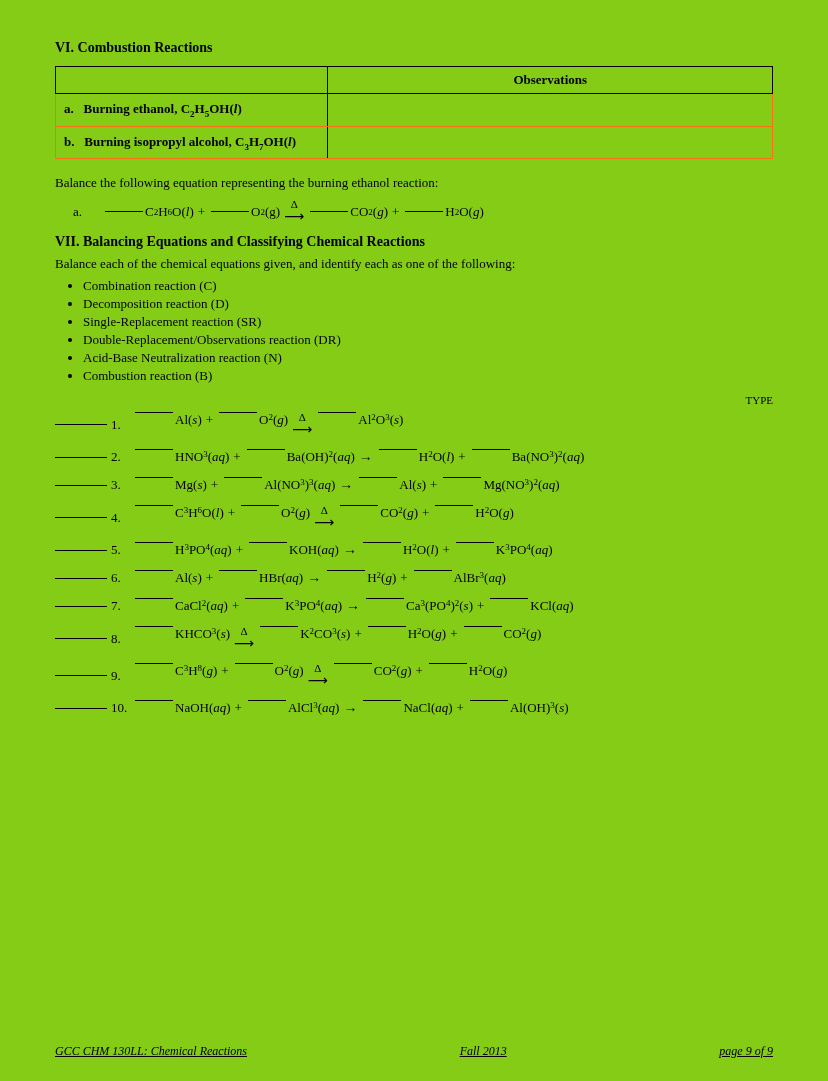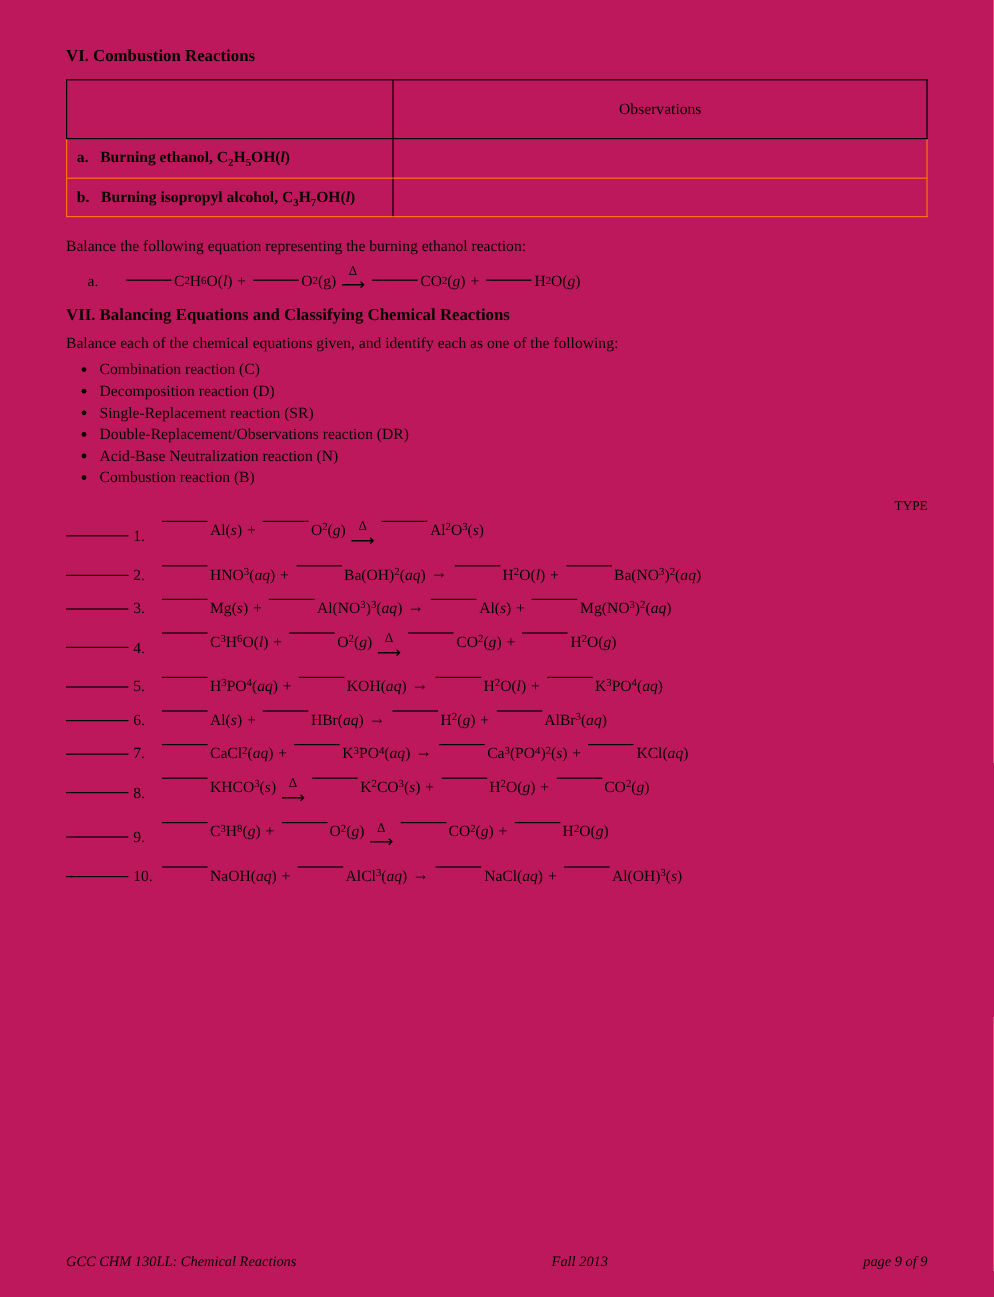--- a/index.html
+++ b/index.html
@@ -7,40 +7,40 @@
       background: #d0d0d0;
       display: flex;
       justify-content: center;
       align-items: flex-start;
       min-height: 1081px;
       font-family: "Times New Roman", Times, serif;
     }
     .page {
       width: 828px;
       min-height: 1081px;
-      background: #be185d;
+      background: #84cc16;
       padding: 40px 55px 40px 55px;
       position: relative;
     }
     .section-title {
       font-weight: bold;
       font-size: 14px;
       margin-bottom: 10px;
     }
     .obs-table {
       width: 100%;
       border-collapse: collapse;
       margin-bottom: 16px;
       font-size: 13px;
     }
     .obs-table th {
       border: 1px solid #000;
       text-align: center;
-      font-weight: normal;
-      padding: 16px 8px;
+      font-weight: bold;
+      padding: 5px 8px;
       font-size: 13px;
     }
     .obs-table td {
       border: 1px solid #f97316;
       padding: 7px 8px;
       font-size: 13px;
     }
     .obs-table .label-cell {
       width: 38%;
       border-right: 1px solid #000;
@@ -134,20 +134,21 @@
     sub { font-size: 9px; }
     .footer {
       position: absolute;
       bottom: 22px;
       left: 55px;
       right: 55px;
       display: flex;
       justify-content: space-between;
       font-size: 12px;
       font-style: italic;
+      text-decoration: underline;
     }
     .footer span { font-style: italic; }
     .plus { margin: 0 4px; }
   </style>
 </head>
 <body>
 
 <div class="page">
 
   <div class="section-title">VI.  Combustion Reactions</div>

